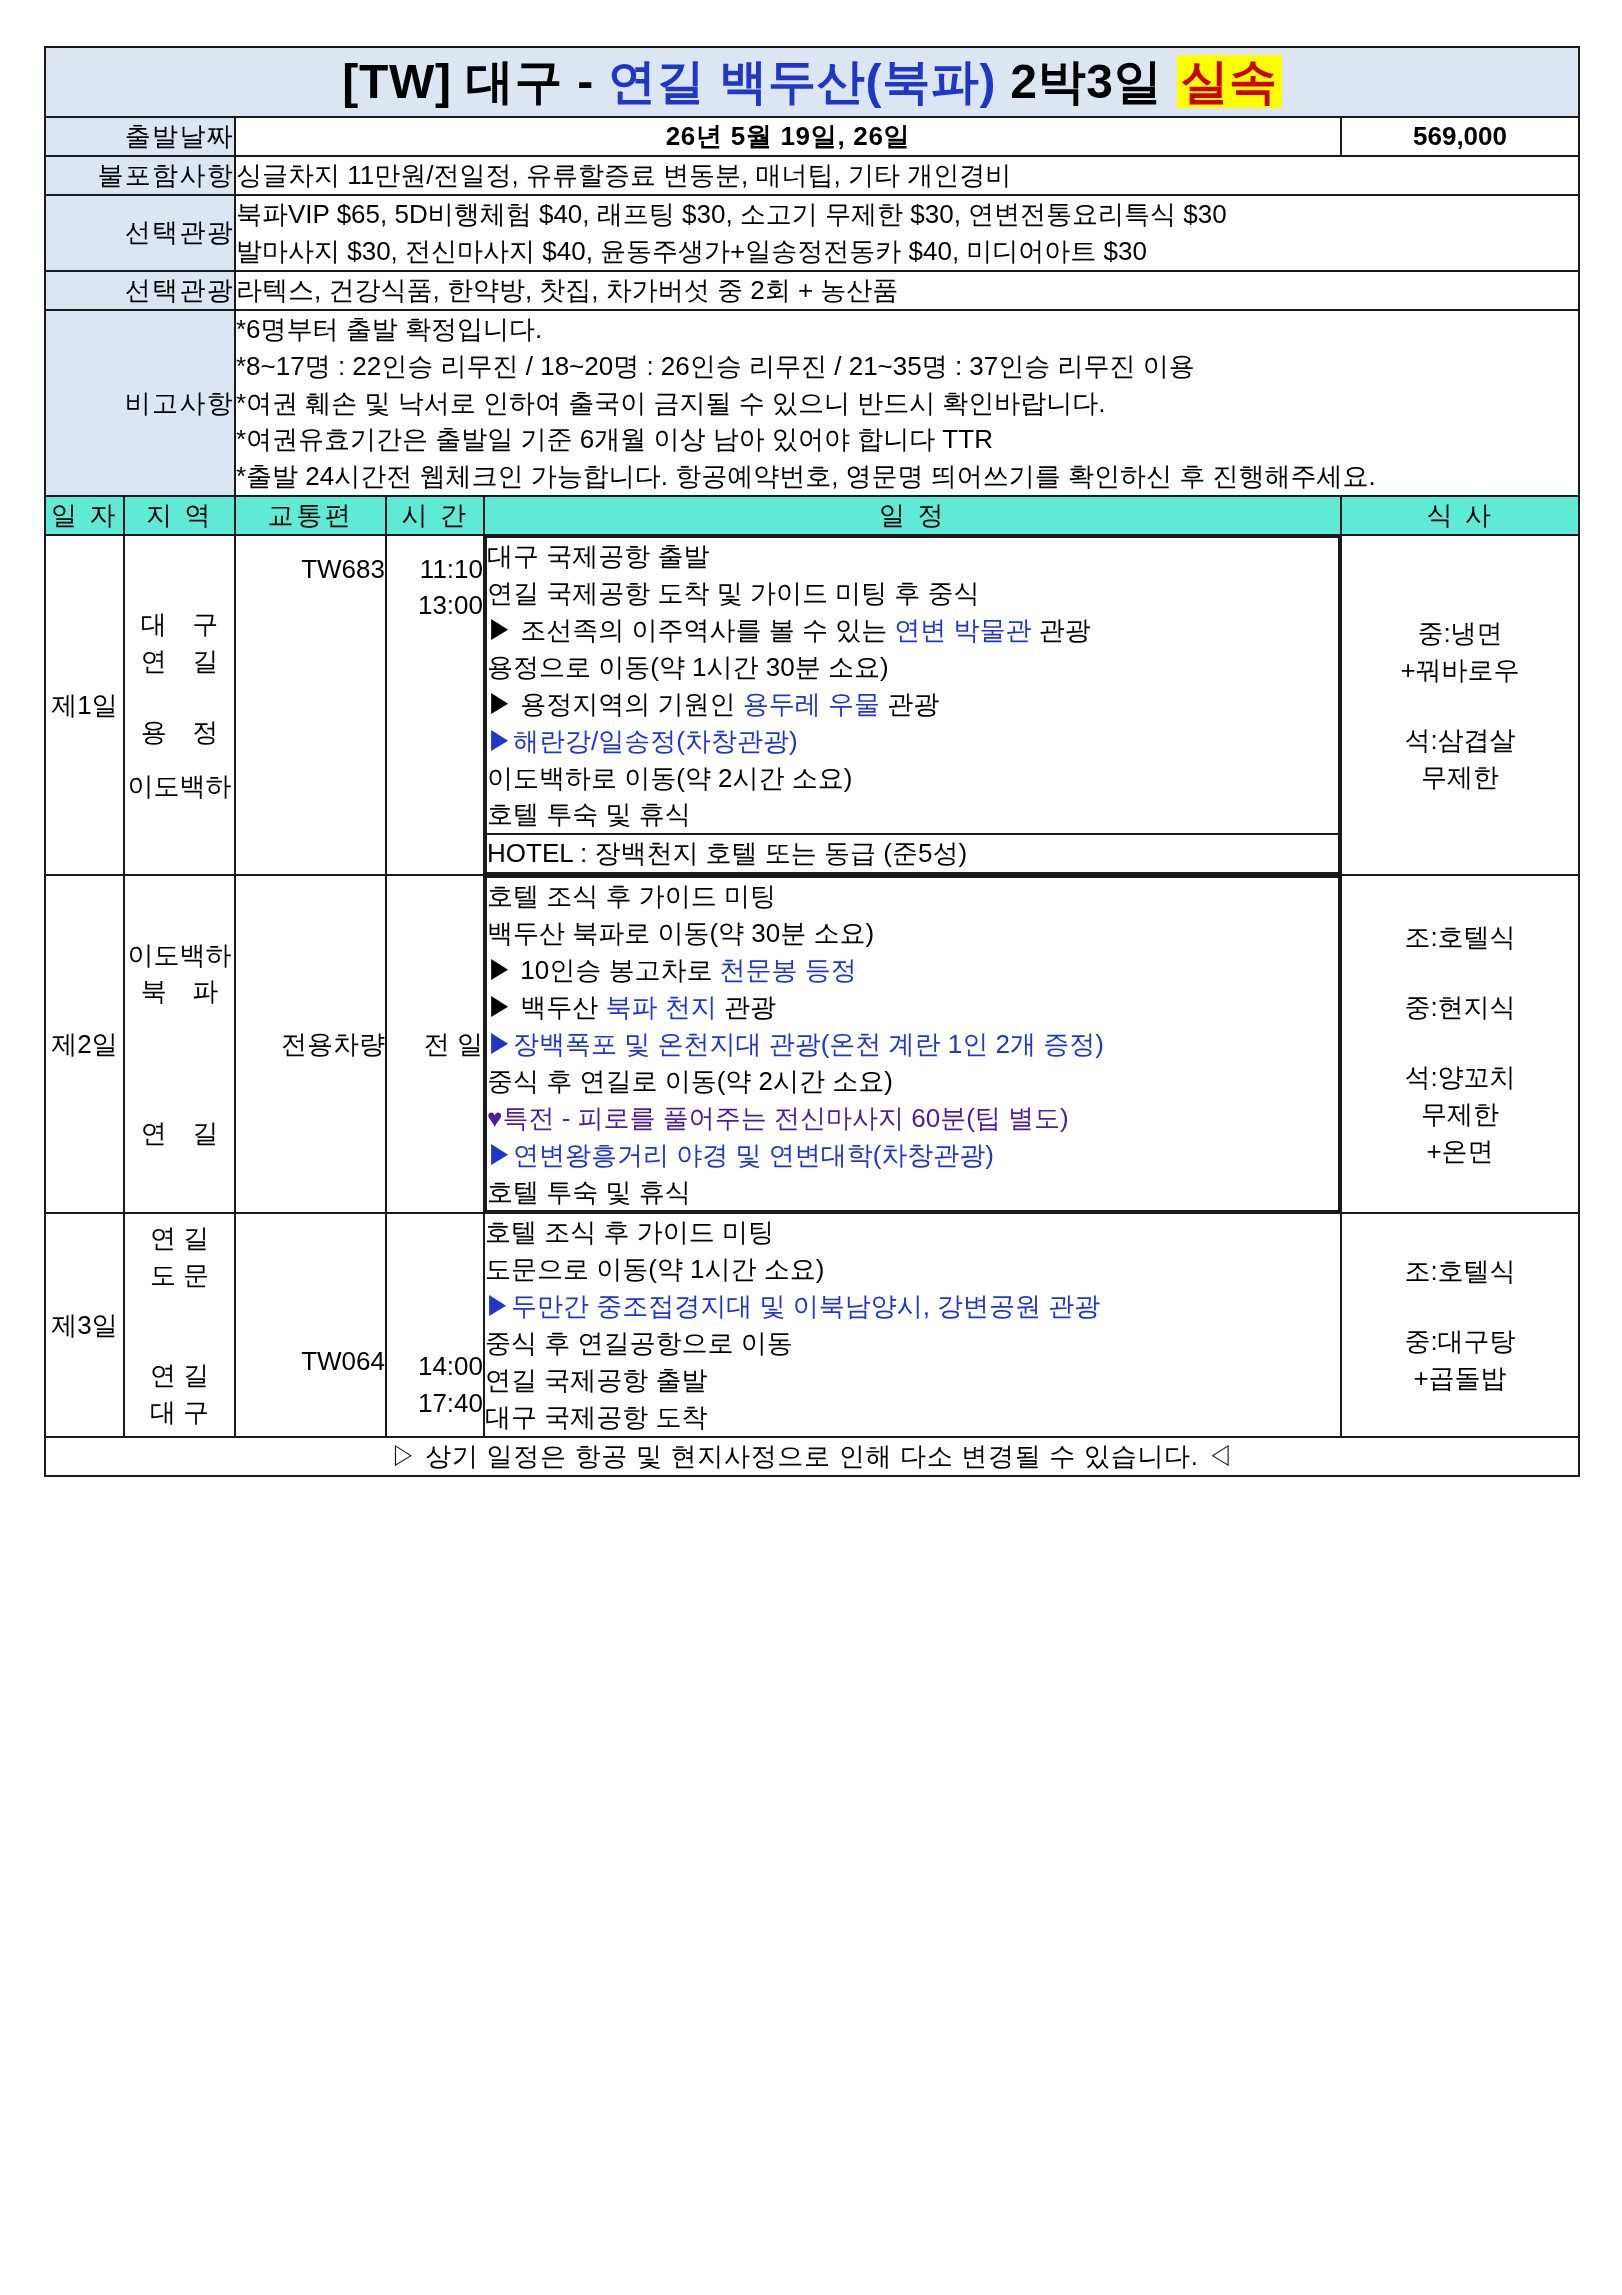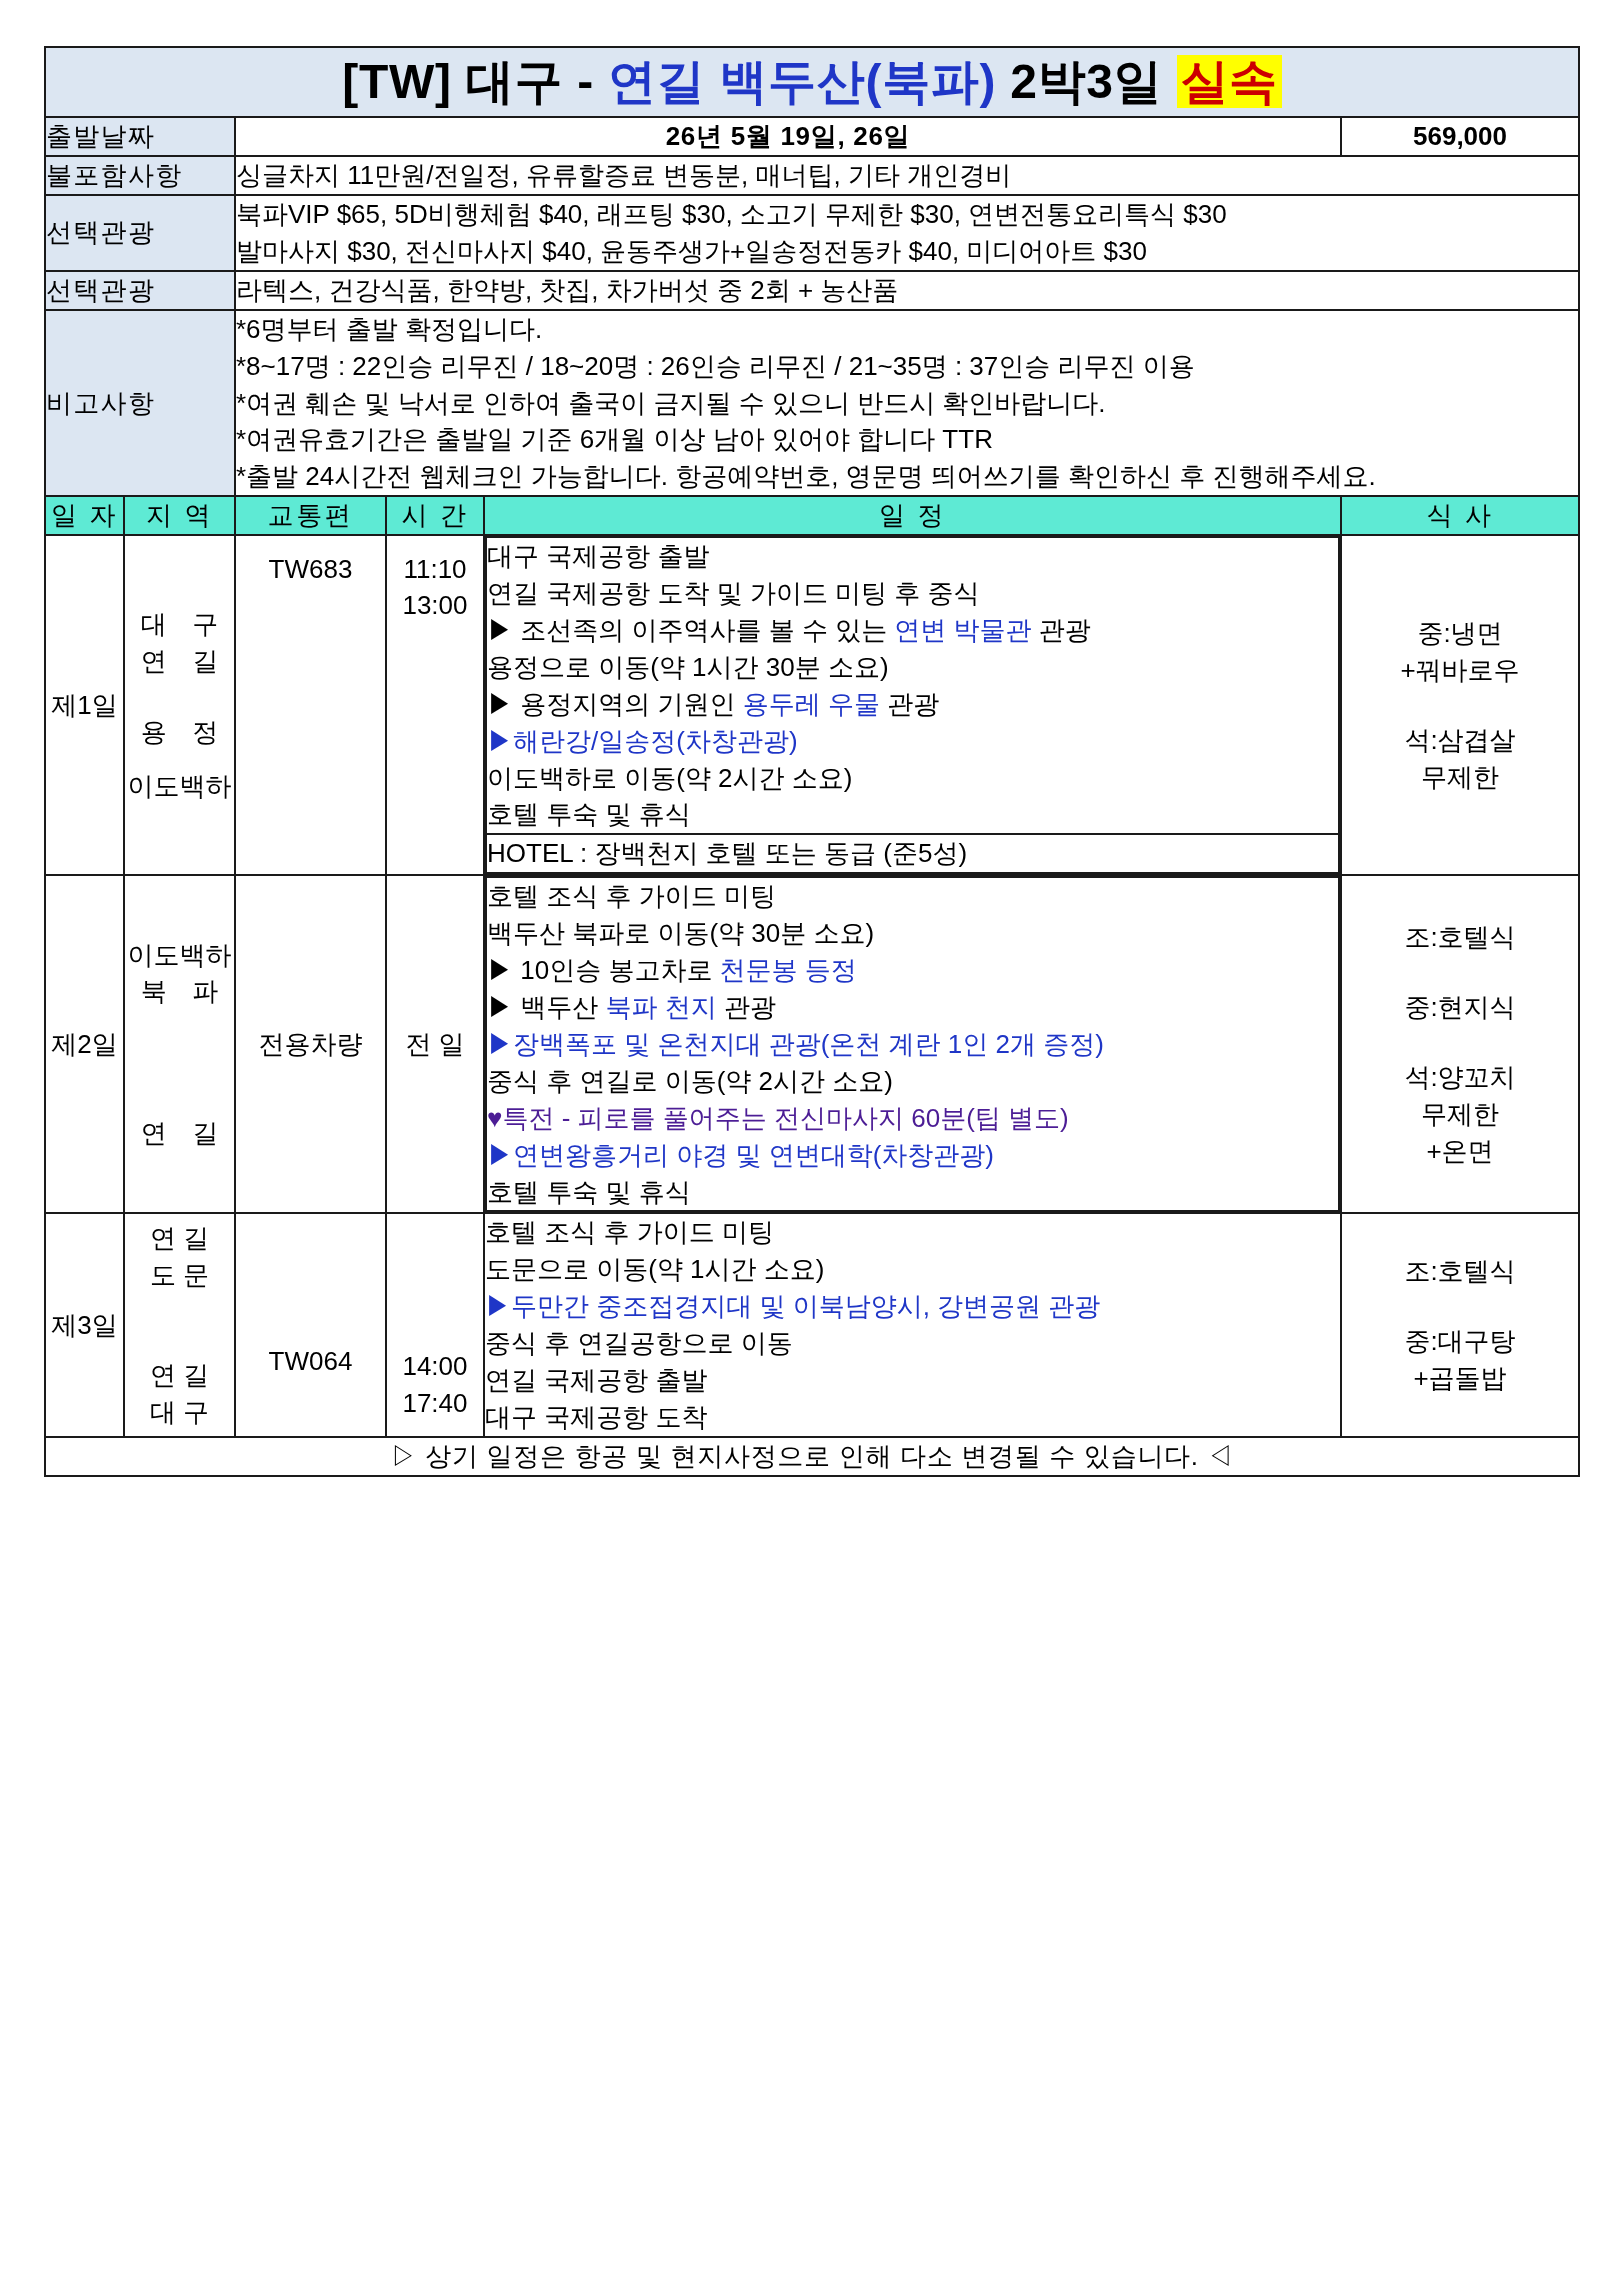--- a/index.html
+++ b/index.html
@@ -50,21 +50,21 @@
   .t-blue { color: #1f36c7; }
   .t-mark {
     color: #cc0000;
     background: #ffff00;
     padding: 0 3.9px;
   }
 
   
   .label-cell {
     background: #dce6f2;
-    text-align: left;
+    text-align: right;
     font-size: 26px;
     letter-spacing: 1.3px;
     padding: 10.5px 3.9px;
   }
   .dep-date {
     text-align: center;
     font-size: 37px;
     font-weight: bold;
     padding: 13px 0;
     letter-spacing: 0.7px;
@@ -95,21 +95,21 @@
     margin-top: 20px;
   }
   .region-cell {
     text-align: center;
     font-size: 25px;
     line-height: 1.75;
     padding: 11.8px 5.2px;
   }
   .region-cell .sp { letter-spacing: 9.2px; padding-left: 9.2px;}
   .trans-cell, .time-cell {
-    text-align: center;
+    text-align: right;
     font-size: 25px;
     line-height: 1.72;
   }
   .itin-cell {
     font-size: 25px;
     line-height: 1.62;
     padding: 10.5px 13px 6.5px 13px;
     vertical-align: top;
   }
   .hotel-line {

